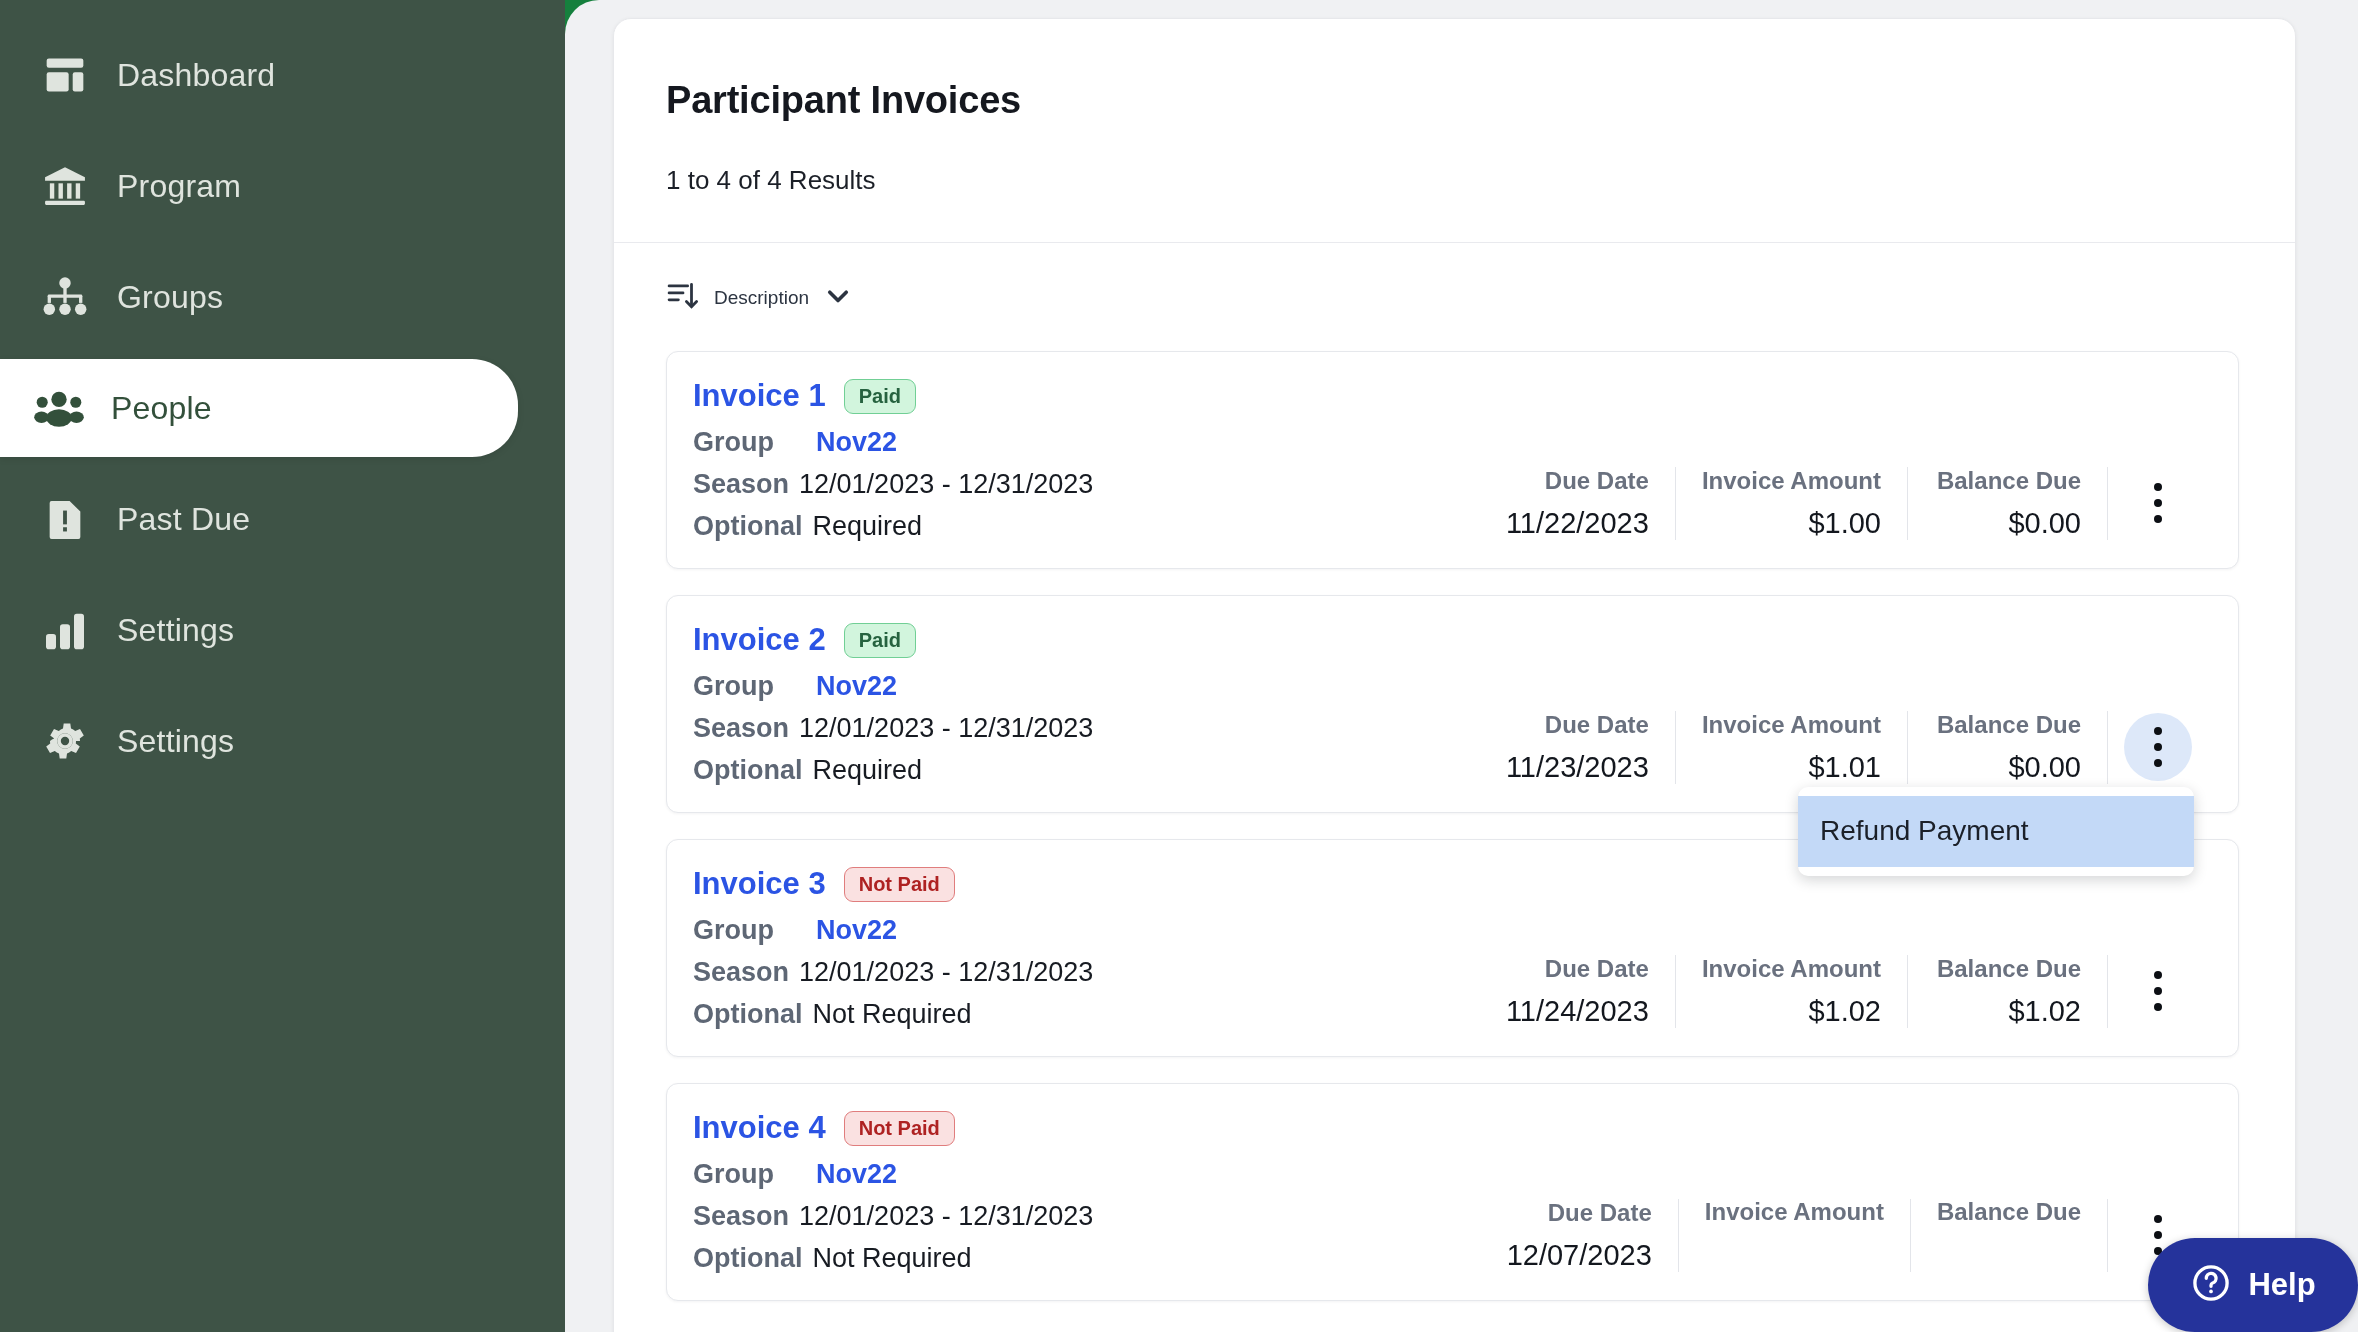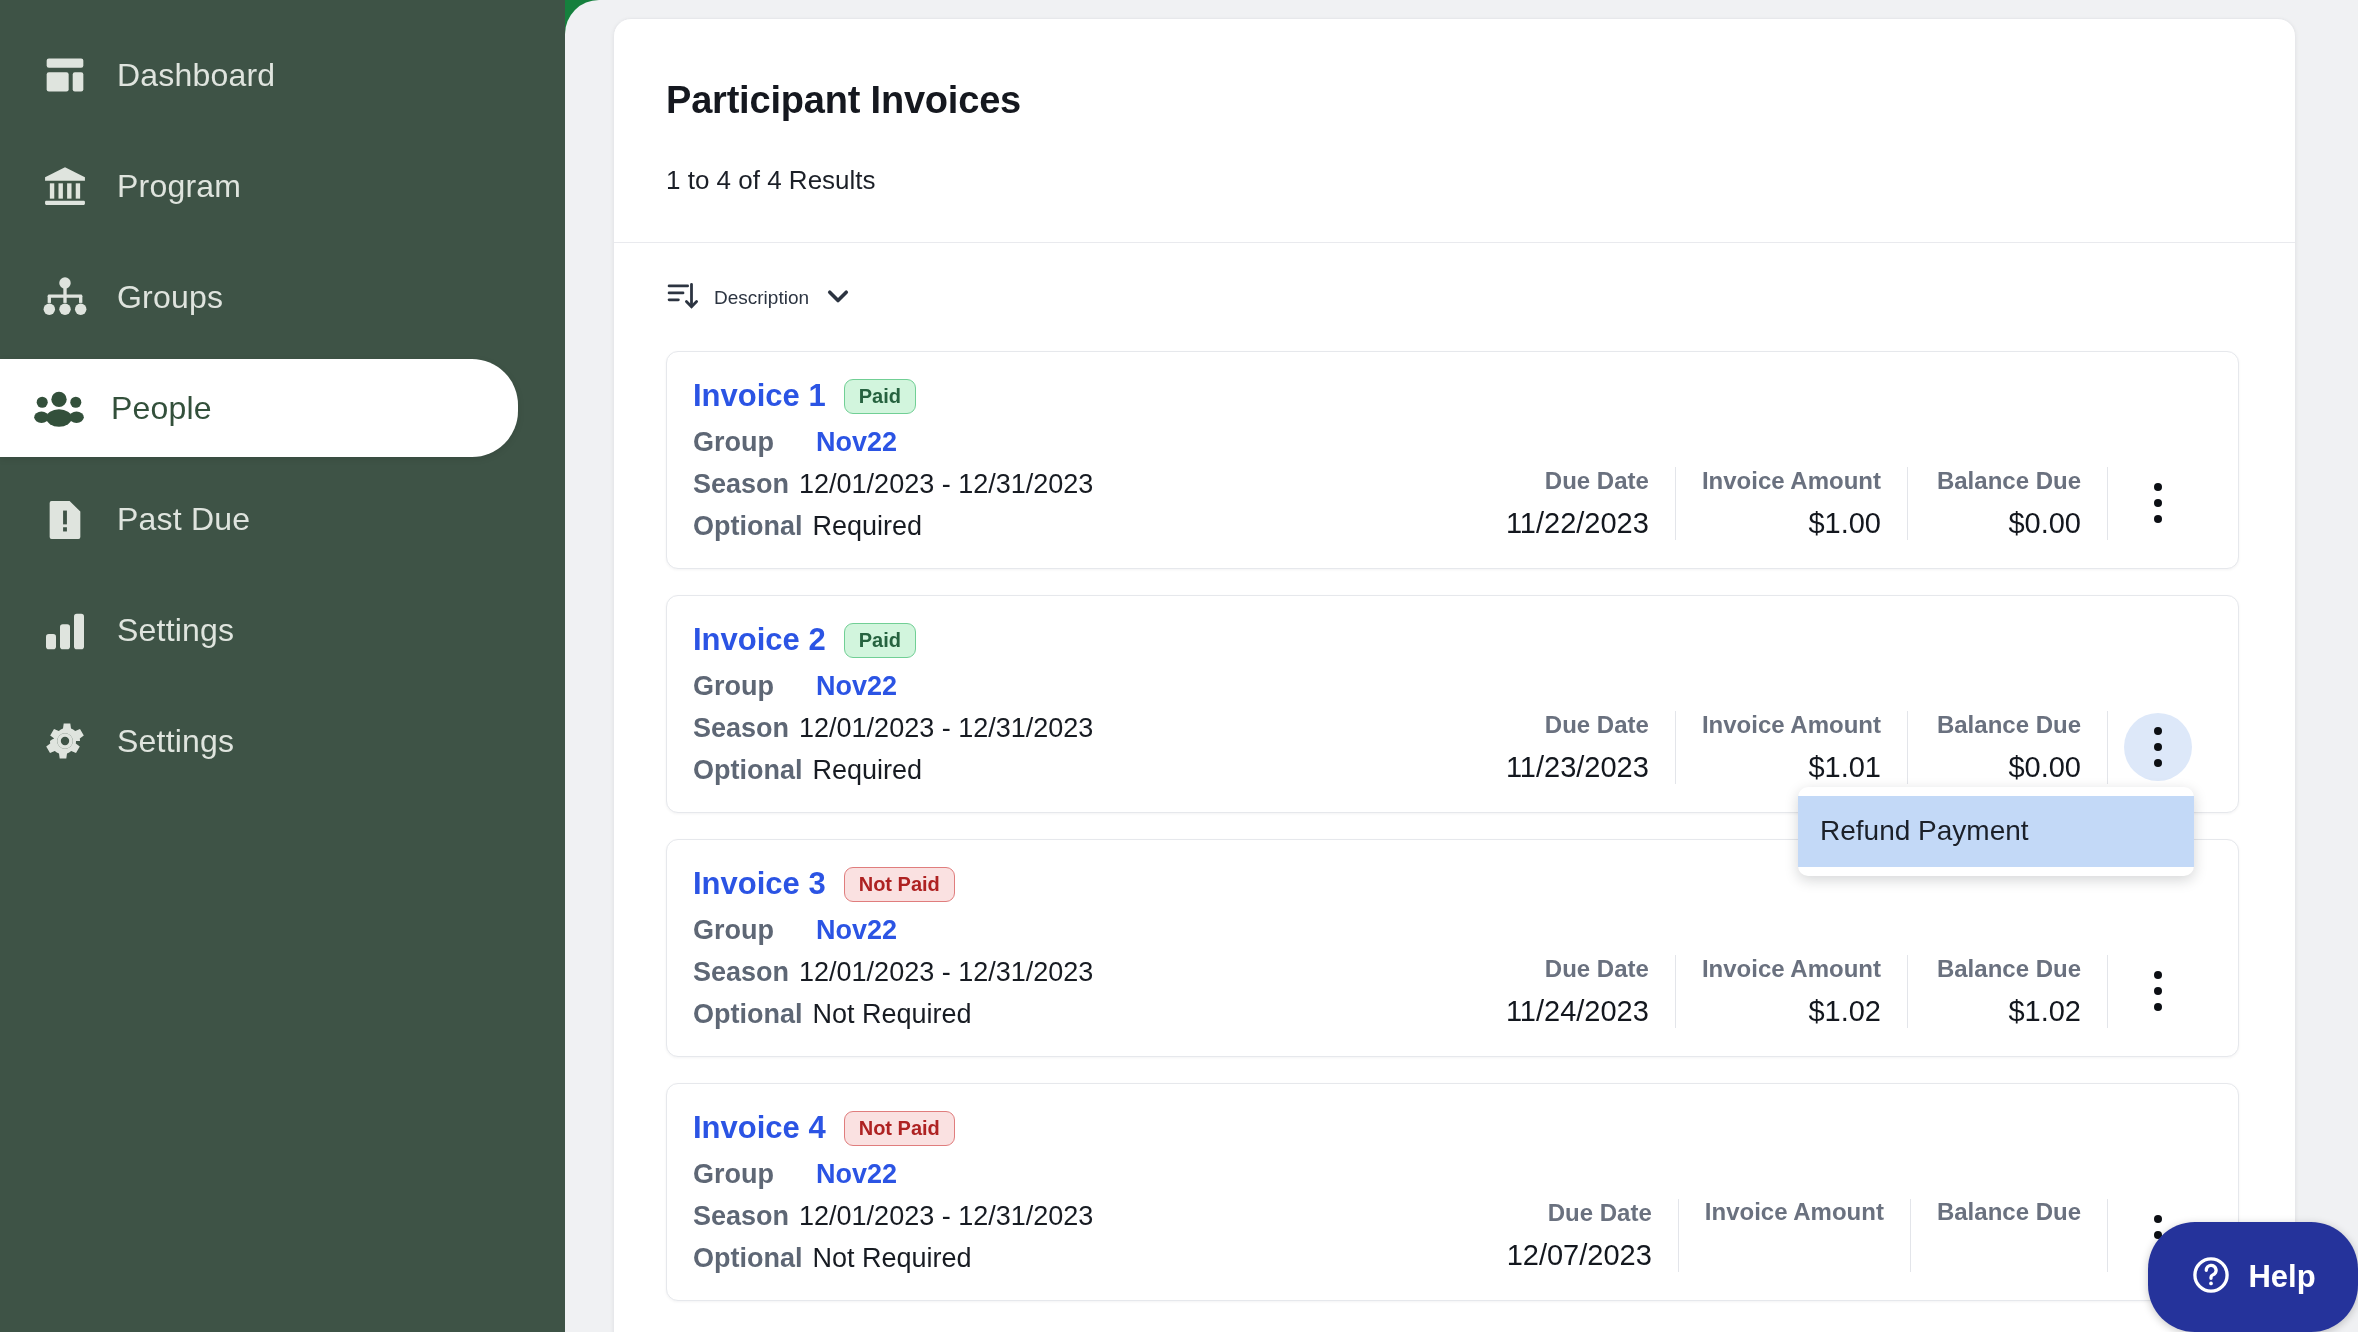--- a/index.html
+++ b/index.html
@@ -260,21 +260,21 @@
 
   
   .stat-label.wrap { white-space: normal; line-height: 1.12; }
 
   
   .help-button {
     position: absolute;
     right: 0px;
     bottom: 0px;
     width: 210px;
-    height: 110px;
+    height: 94px;
     background: #25339b;
     border-radius: 47px;
     display: flex;
     align-items: center;
     justify-content: center;
     gap: 16px;
     cursor: pointer;
     z-index: 60;
     box-shadow: 0 2px 8px rgba(0,0,0,0.22);
   }

